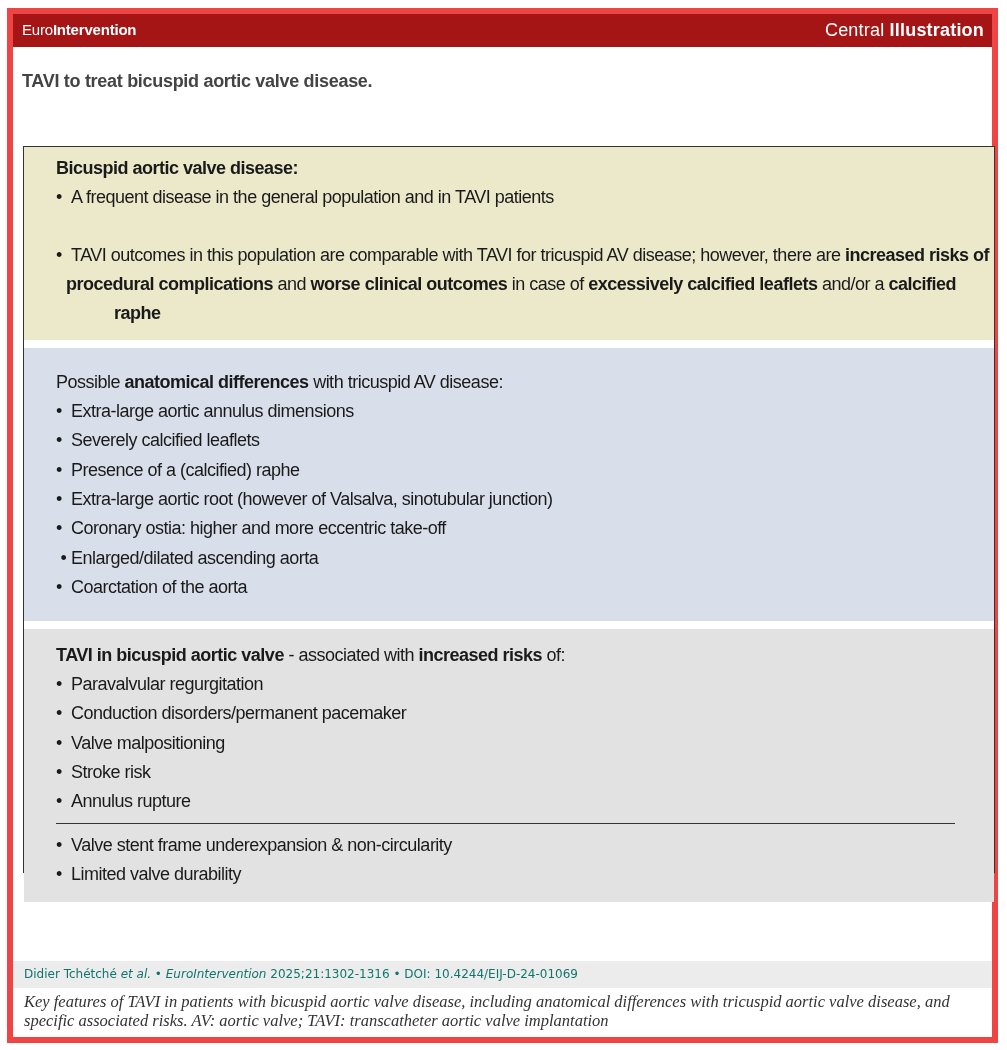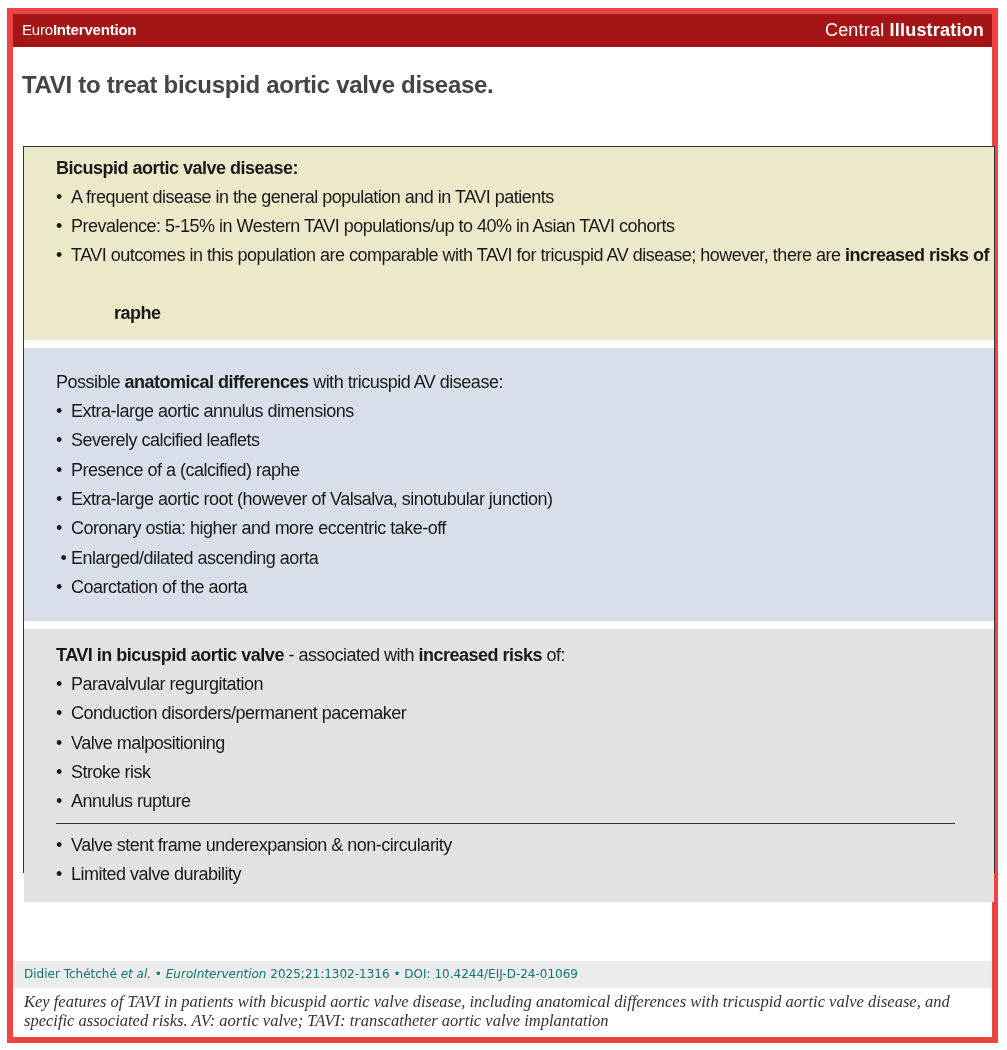--- a/index.html
+++ b/index.html
@@ -13,21 +13,21 @@
     background: #a51515; color: #fff;
     font-family: "Liberation Sans", sans-serif;
   }
   .topbar .brand { position: absolute; left: 9px; top: 7px; font-size: 15px; letter-spacing: -0.2px; }
   .topbar .brand b { font-weight: bold; }
   .topbar .label { position: absolute; right: 8px; top: 6px; font-size: 18px; letter-spacing: 0.2px; }
   .topbar .label b { font-weight: bold; }
   .title {
     position: absolute; left: 9px; top: 57px;
     font-family: "Liberation Sans", sans-serif; font-weight: bold;
-    font-size: 24px; color: #444; letter-spacing: -0.3px;
+    font-size: 18px; color: #444; letter-spacing: -0.3px;
   }
   .panel {
     position: absolute; left: 10px; top: 132px; width: 972px; height: 727px;
     border: 1px solid #333; box-sizing: border-box; background: #fff;
   }
   .box {
     position: absolute; left: 0; right: 0;
     font-family: "Liberation Sans", sans-serif; font-size: 18px; color: #1a1a1a;
     letter-spacing: -0.5px; transform-origin: left top;
   }
@@ -57,22 +57,22 @@
     <div class="brand"><span>Euro</span><b>Intervention</b></div>
     <div class="label"><span>Central </span><b>Illustration</b></div>
   </div>
 
   <div class="title">TAVI to treat bicuspid aortic valve disease.</div>
 
   <div class="panel">
     <div class="box box1">
       <div class="line" style="top:7px;"><b>Bicuspid aortic valve disease:</b></div>
       <div class="line" style="top:36px;"><span class="bul">•</span><span>A frequent disease in the general population and in TAVI patients</span></div>
-      <div class="line" style="top:65px;"><span class="bul">•</span><span>Prevalence: 5-15% in Western TAVI populations/up to 40% in Asian TAVI cohorts</span></div>
       <div class="line" style="top:94px;"><span class="bul">•</span><span>TAVI outcomes in this population are comparable with TAVI for tricuspid AV disease; however, there are </span><b>increased risks of</b></div>
+      <div class="line cont" style="top:123px;"><b>procedural complications</b><span> and </span><b>worse clinical outcomes</b><span> in case of </span><b>excessively calcified leaflets</b><span> and/or a </span><b>calcified</b></div>
       <div class="line cont" style="top:152px;margin-left:48px;"><b>raphe</b></div>
     </div>
 
     <div class="box box2">
       <div class="line" style="top:20px;"><span>Possible </span><b>anatomical differences</b><span> with tricuspid AV disease:</span></div>
       <div id="s2list">
           <div class="line" style="top: 49px;"><span class="bul">•</span><span>Extra-large aortic annulus dimensions</span></div>
           <div class="line" style="top: 78.3px;"><span class="bul">•</span><span>Severely calcified leaflets</span></div>
           <div class="line" style="top: 107.6px;"><span class="bul">•</span><span>Presence of a (calcified) raphe</span></div>
           <div class="line" style="top: 136.9px;"><span class="bul">•</span><span>Extra-large aortic root (however of Valsalva, sinotubular junction)</span></div>

